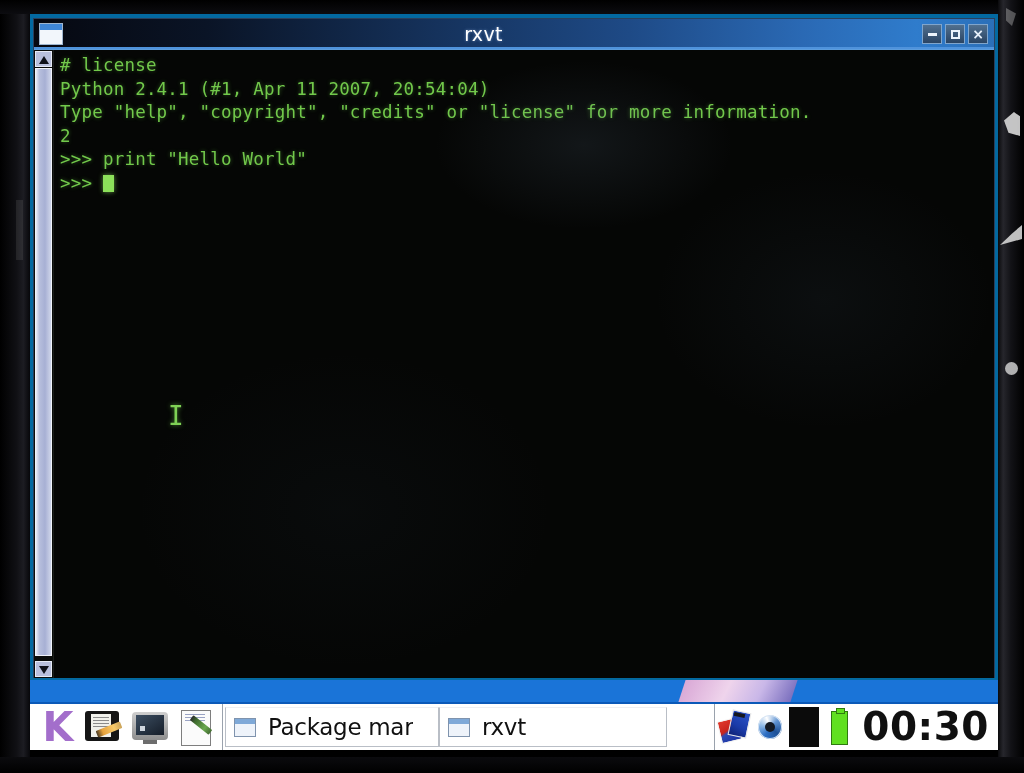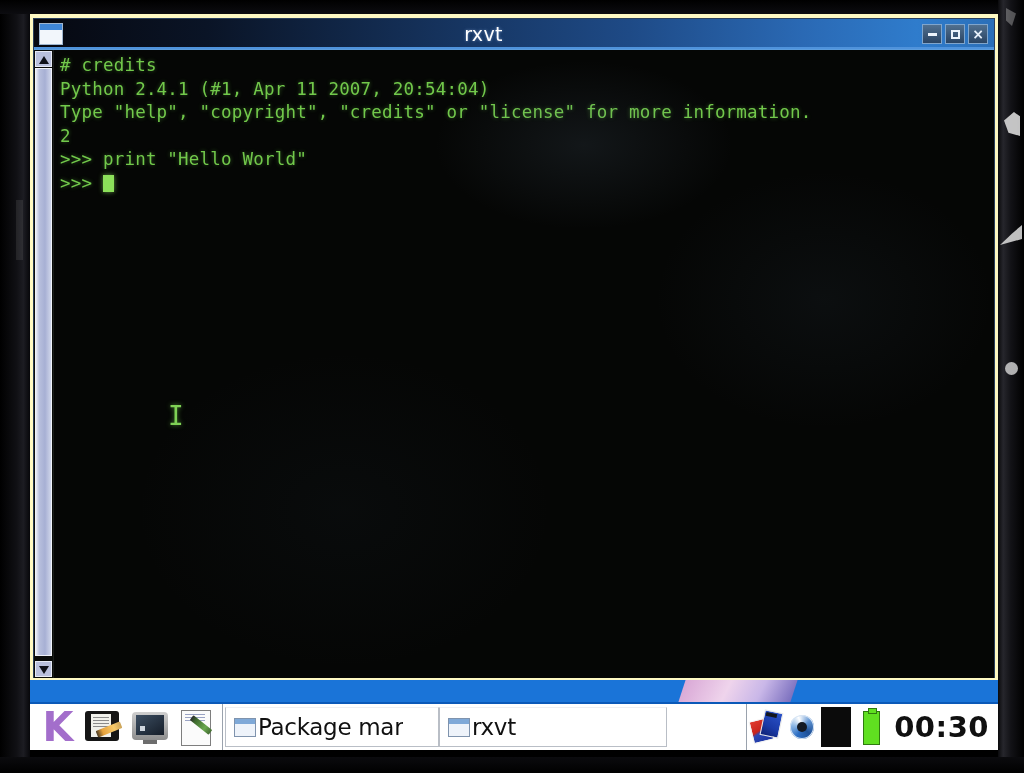--- a/index.html
+++ b/index.html
@@ -56,21 +56,21 @@
               clip-path: polygon(0 0,100% 30%,60% 100%,0 70%); opacity:.35;}
   .glare.g5 { left:16px; top:200px; width:7px; height:60px; opacity:.10; }
 
   
   #screen {
     position: absolute;
     left: 30px;
     top: 14px;
     width: 968px;
     height: 743px;
-    background: #fef9c3;
+    background: #0369a1;
     overflow: hidden;
   }
 
   
   #desktop-strip {
     position: absolute;
     left: 0;
     top: 666px;
     width: 968px;
     height: 22px;
@@ -317,21 +317,21 @@
     align-items: center;
     flex: 1 1 auto;
     min-width: 0;
     gap: 0;
     padding: 2px 2px;
     box-sizing: border-box;
   }
   .task-button {
     display: flex;
     align-items: center;
-    gap: 2px;
+    gap: 12px;
     height: 40px;
     padding: 0 8px;
     background: #ffffff;
     border: 1px solid #b9bec6;
     border-top: 1px solid #eef0f3;
     box-sizing: border-box;
     min-width: 0;
     overflow: hidden;
   }
   .task-button.tb-package { flex: 0 0 214px; }
@@ -388,21 +388,21 @@
 
   .ti-black { width: 30px; height: 40px; background: #0b0b0b; }
 
   
   .ti-batt { position:absolute; left:10px; top:4px; width:15px; height:32px;
              background:#60e020; border:1px solid #2f7a10; }
   .ti-batt::before { content:""; position:absolute; left:4px; top:-4px; width:7px; height:4px;
              background:#60e020; border:1px solid #2f7a10; }
 
   #tray-clock {
-    font-size: 29px;
+    font-size: 39px;
     font-weight: bold;
     color: #101010;
     padding: 0 7px 0 5px;
     letter-spacing: .5px;
     font-family: "DejaVu Sans", sans-serif;
     line-height: 44px;
   }
 
   
   #screen-bottom-fill {
@@ -442,21 +442,21 @@
           <div class="sb-arrow up">
             <span class="tri"></span>
           </div>
           <div id="sb-thumb"></div>
           <div class="sb-arrow down">
             <span class="tri"></span>
           </div>
         </div>
 
         <div id="terminal-screen">
-          <div class="term-line"># credits</div>
+          <div class="term-line"># license</div>
           <div class="term-line">Python 2.4.1 (#1, Apr 11 2007, 20:54:04)</div>
           <div class="term-line">Type "help", "copyright", "credits" or "license" for more information.</div>
           <div class="term-line">2</div>
           <div class="term-line">&gt;&gt;&gt; print "Hello World"</div>
           <div class="term-line"><span>&gt;&gt;&gt; </span><span class="cursor-block"></span></div>
 
           <div id="mouse-ibeam">I</div>
 
           <div class="term-glare tg1"></div>
           <div class="term-glare tg2"></div>

